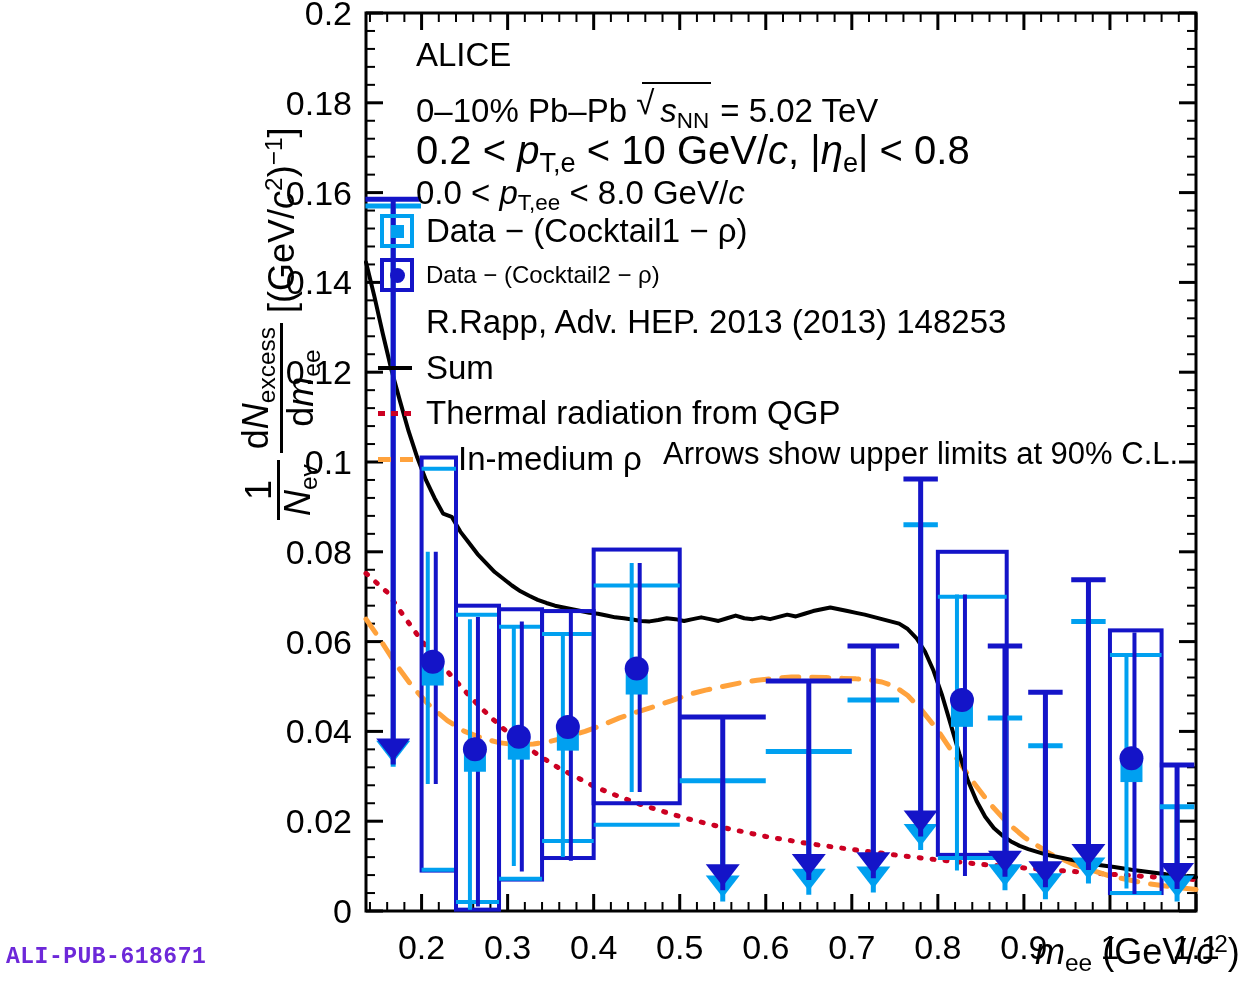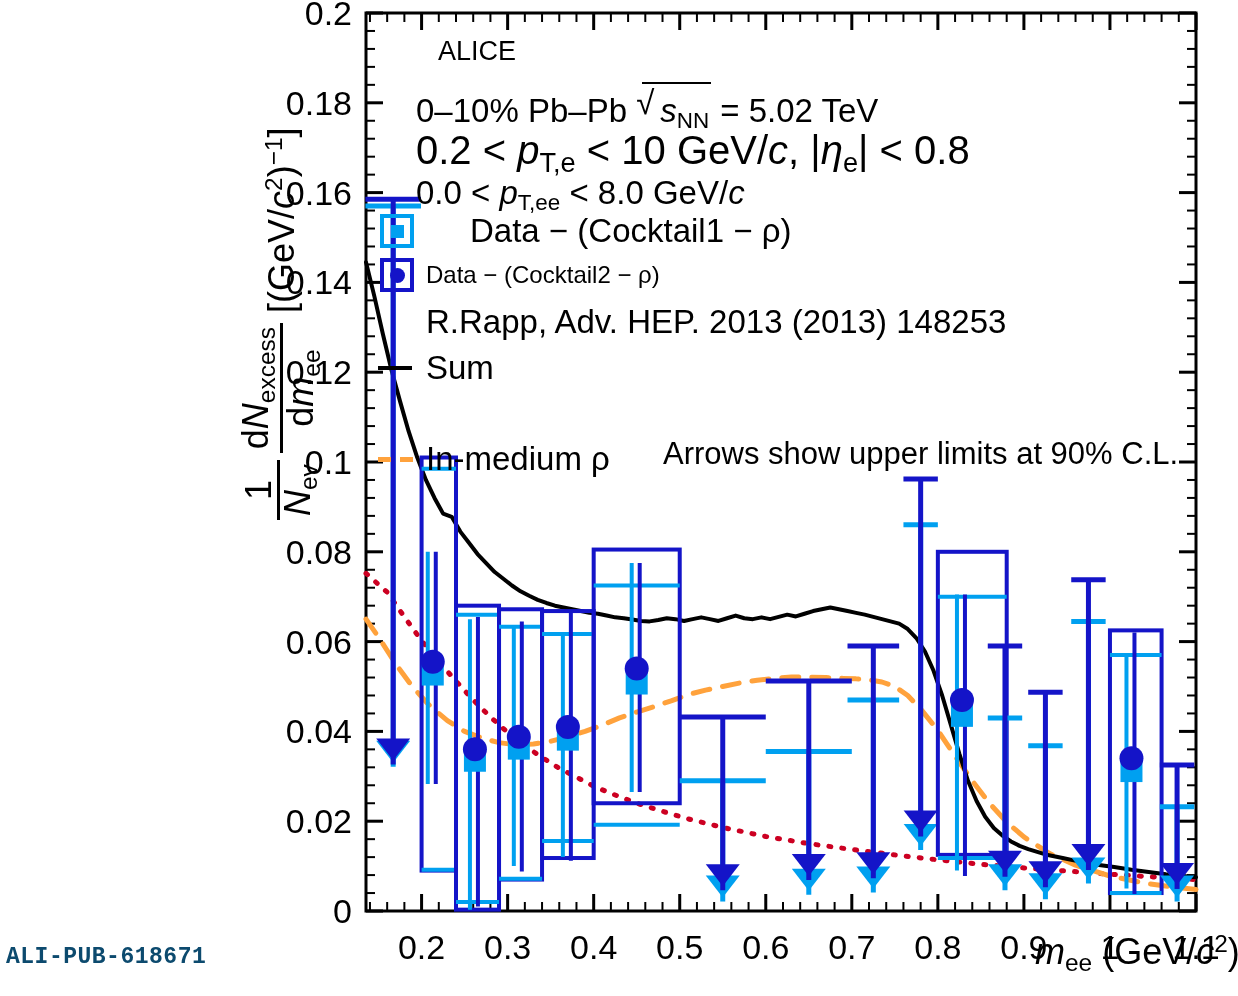--- a/index.html
+++ b/index.html
@@ -3,21 +3,21 @@
 <meta charset="utf-8">
 <style>
   html,body{margin:0;padding:0;background:#fff;}
   body{width:1238px;height:996px;position:relative;font-family:"Liberation Sans",sans-serif;overflow:hidden;}
   #root{position:absolute;left:0;top:0;width:1238px;height:996px;}
   .txt{position:absolute;white-space:nowrap;color:#000;}
   .ann{font-size:28px;}
   .sub{font-size:0.68em;vertical-align:-0.28em;}
   .sup{font-size:0.68em;vertical-align:0.5em;}
   #watermark{position:absolute;left:6px;top:944px;font-family:"Liberation Mono",monospace;
-             font-size:23px;font-weight:bold;color:#0c4a6e;letter-spacing:0.5px;}
+             font-size:23px;font-weight:bold;color:#6d28d9;letter-spacing:0.5px;}
   #ylabel{position:absolute;left:0;top:0;transform-origin:0 0;}
   svg{display:block;}
 </style>
 </head>
 <body>
 
 <div id="root">
   <svg id="plot" width="1238" height="996">
       <rect x="366" y="13" width="830" height="898" fill="none" stroke="#000" stroke-width="3"></rect>
       <line x1="369.9581173543438" y1="911" x2="369.9581173543438" y2="902" stroke="#000" stroke-width="2" stroke-linecap="butt"></line>
@@ -347,26 +347,26 @@
       <line x1="1159.8606676342526" y1="765.075" x2="1194.279079411155" y2="765.075" stroke="#1414C8" stroke-width="5" stroke-linecap="butt"></line>
       <line x1="1177.0698735227038" y1="765.075" x2="1177.0698735227038" y2="888.958" stroke="#1414C8" stroke-width="5" stroke-linecap="butt"></line>
       <path d="M 1160.0698735227038 862.958 L 1177.0698735227038 884.958 L 1194.0698735227038 862.958 Z" fill="#1414C8"></path>
     </svg>
 
   <div id="ylabel" class="txt ann" style="font-size: 36px; left: 238px; top: 520px; transform: rotate(-90deg) translate(0px, 0px); transform-origin: 0px 0px; white-space: nowrap;"><span style="display:inline-block;text-align:center;vertical-align:middle;line-height:1.02;"><span style="display:block;padding:0 4px;">1</span><span style="display:block;border-top:3px solid #000;padding:0 4px;"><i>N</i><span class="sub">ev</span></span></span><span style="display:inline-block;width:7px;"></span><span style="display:inline-block;text-align:center;vertical-align:middle;line-height:1.02;"><span style="display:block;padding:0 4px;">d<i>N</i><span class="sub">excess</span></span><span style="display:block;border-top:3px solid #000;padding:0 4px;">d<i>m</i><span class="sub">ee</span></span></span><span style="vertical-align:middle;"> [(GeV/<i>c</i><span class="sup">2</span>)<span class="sup">−1</span>]</span></div>
 
   <div id="xlabel" class="txt ann" style="font-size: 36px; left: 1035px; top: 930px;"><i>m</i><span class="sub">ee</span> (GeV/<i>c</i><span class="sup">2</span>)</div>
 
   <div id="watermark">ALI-PUB-618671</div>
-<div class="txt ann" style="left: 438px; top: 36px; font-size: 27px;">ALICE</div>
+<div class="txt ann" style="left: 416px; top: 36px; font-size: 33px;">ALICE</div>
     <div class="txt ann" style="left: 416px; top: 82px; font-size: 33px;">0–10% Pb–Pb <span style="display:inline-block;position:relative;padding-left:4px;"><span style="position:absolute;left:0;top:2px;font-size:33px;">√</span><span style="display:inline-block;border-top:2.5px solid #000;padding:8px 2px 0 18px;margin-left:2px;"><i>s</i><span class="sub">NN</span></span></span> = 5.02 TeV</div>
     <div class="txt ann" style="left: 416px; top: 128px; font-size: 40px;">0.2 &lt; <i>p</i><span class="sub">T,e</span> &lt; 10 GeV/<i>c</i>, |<i>η</i><span class="sub">e</span>| &lt; 0.8</div>
     <div class="txt ann" style="left: 416px; top: 174px; font-size: 33px;">0.0 &lt; <i>p</i><span class="sub">T,ee</span> &lt; 8.0 GeV/<i>c</i></div>
     <div class="txt ann" style="left: 663px; top: 436px; font-size: 31px;">Arrows show upper limits at 90% C.L.</div>
-    <div class="txt ann" style="left: 376px; top: 212px; font-size: 33px; display: flex; align-items: center; gap: 44px;">
+    <div class="txt ann" style="left: 376px; top: 212px; font-size: 33px; display: flex; align-items: center;">
       <span style="display: inline-block; width: 44px; height: 34px; position: relative; margin-right: 6px;">
         <span style="position:absolute;left:4px;top:0px;width:34px;height:34px;border:4px solid #00A0F0;box-sizing:border-box;"></span>
         <span style="position:absolute;left:15px;top:11px;width:13px;height:13px;background:#00A0F0;"></span>
       </span>
       <span style="white-space: nowrap;">Data − (Cocktail1 − ρ)</span>
     </div>
     <div class="txt ann" style="left: 376px; top: 257.5px; font-size: 24px; display: flex; align-items: center; text-align: center;">
       <span style="display: inline-block; width: 44px; height: 34px; position: relative; margin-right: 6px;">
         <span style="position:absolute;left:4px;top:0px;width:34px;height:34px;border:4px solid #1414C8;box-sizing:border-box;"></span>
         <span style="position:absolute;left:14px;top:10px;width:15px;height:15px;border-radius:50%;background:#1414C8;"></span>
@@ -376,19 +376,25 @@
     <div class="txt ann" style="left: 376px; top: 303px; font-size: 33px; display: flex; align-items: center;">
       <span style="display: inline-block; width: 44px; height: 34px; position: relative; margin-right: 6px;"></span>
       <span style="white-space: nowrap;">R.Rapp, Adv. HEP. 2013 (2013) 148253</span>
     </div>
     <div class="txt ann" style="left: 376px; top: 348.5px; font-size: 33px; display: flex; align-items: center;">
       <span style="display: inline-block; width: 44px; height: 34px; position: relative; margin-right: 6px;">
         <span style="position:absolute;left:2px;top:15px;width:34px;height:4px;background:#000000;"></span>
       </span>
       <span style="white-space: nowrap; text-align: center;">Sum</span>
     </div>
+    <div class="txt ann" style="left: 376px; top: 394px; font-size: 33px; display: flex; align-items: center;">
+      <span style="display: inline-block; width: 44px; height: 34px; position: relative; margin-right: 6px;">
+        <span style="position:absolute;left:2px;top:15px;width:36px;height:5px;background:repeating-linear-gradient(to right,#CC0022 0 7px, transparent 7px 13px);"></span>
+      </span>
+      <span style="white-space: nowrap;">Thermal radiation from QGP</span>
+    </div>
     <div class="txt ann" style="left: 376px; top: 439.5px; font-size: 33px; display: flex; align-items: center;">
       <span style="display: inline-block; width: 44px; height: 34px; position: relative; margin-right: 6px;">
         <span style="position:absolute;left:2px;top:15px;width:36px;height:5px;background:repeating-linear-gradient(to right,#FFA23C 0 13px, transparent 13px 22px);"></span>
       </span>
-      <span style="white-space: nowrap;">In-medium ρ</span>
+      <span style="white-space: nowrap; margin-left: 32px;">In-medium ρ</span>
     </div>
   </div>
 
 </body></html>

